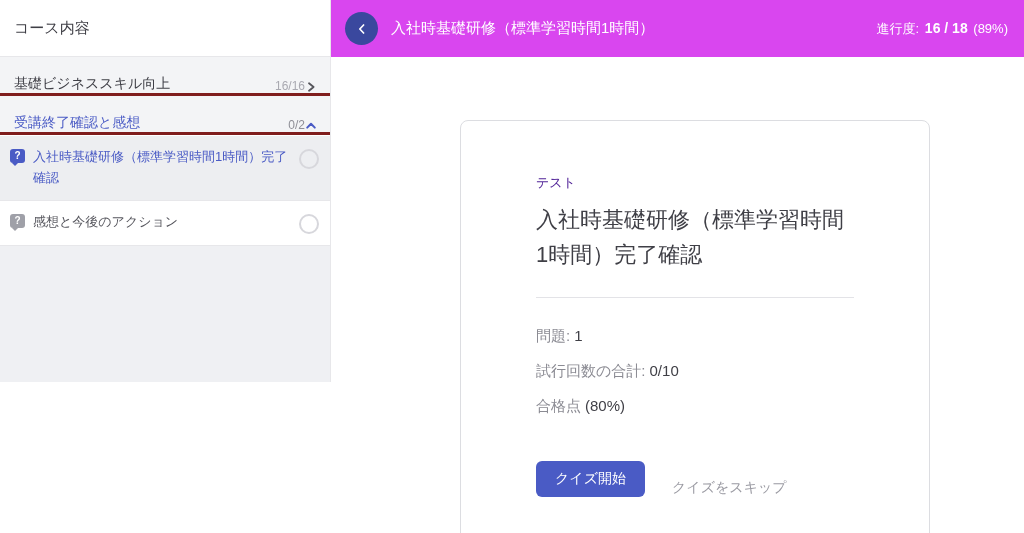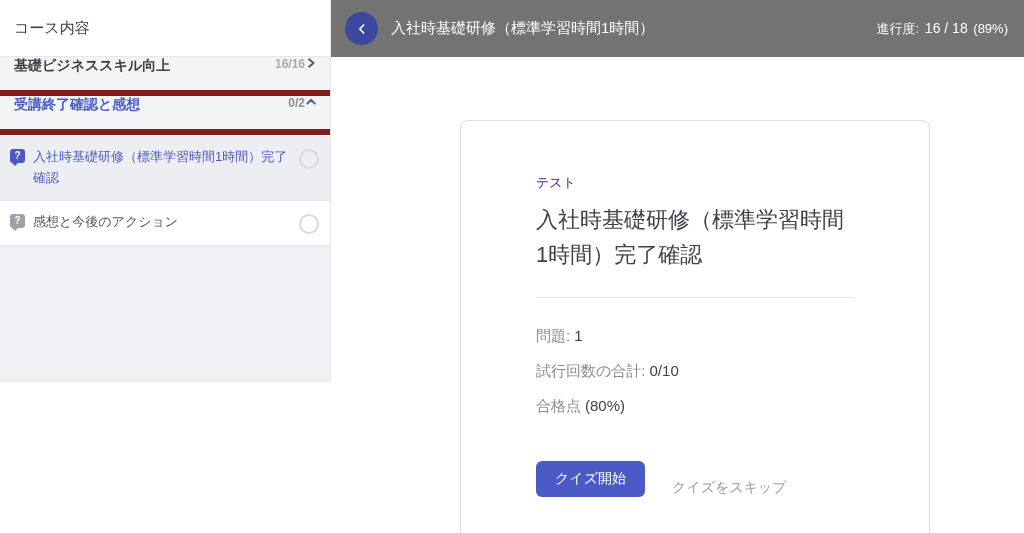--- a/index.html
+++ b/index.html
@@ -20,25 +20,24 @@
   }
   .sidebar-header {
     height: 57px; background: #ffffff;
     border-bottom: 1px solid #e7e7ea;
     display: flex; align-items: center;
     padding-left: 14px;
     font-size: 15px; color: #3f3f46;
   }
   .section-row {
     height: 39px; background: #f3f4f6;
-    border-bottom: 6px solid #7f1d1d;
-    display: flex; align-items: flex-start;
+    border-bottom: 3px solid #7f1d1d;
+    display: flex; align-items: flex-end;
     padding: 0 13px 0 14px;
     cursor: pointer;
-    font-weight: bold;
   }
   .section-label { font-size: 14px; color: #3f3f46; flex: 1; white-space: nowrap; overflow: hidden; }
   .section-row.active .section-label { color: #4a5bc5; }
   .section-count { font-size: 12px; color: #a9a9b1; }
   .section-row.active .section-count { color: #8f8f97; }
   .chev { display: inline-flex; align-items: center; }
 
   .item-row {
     display: flex; align-items: flex-start;
     padding: 11px 11px 11px 10px;
@@ -67,33 +66,33 @@
   .status-circle {
     width: 20px; height: 20px; border-radius: 50%;
     border: 2px solid #d7d7dc; background: transparent;
     flex: none; margin-top: 2px;
   }
   .sidebar-rest { flex: 1; background: #eff0f3; }
 
   
   .main { flex: 1; display: flex; flex-direction: column; height: 533px; }
   .topbar {
-    height: 57px; background: #737373;
+    height: 57px; background: #d946ef;
     display: flex; align-items: center;
     padding: 0 16px 0 14px; color: #ffffff;
   }
   .back-btn {
     width: 33px; height: 33px; border-radius: 50%;
     background: #3a489e; border: none; cursor: pointer;
     display: flex; align-items: center; justify-content: center;
     flex: none;
   }
   .topbar-title { font-size: 15px; font-weight: 500; margin-left: 13px; flex: 1; white-space: nowrap; overflow: hidden; }
   .progress { font-size: 13px; white-space: nowrap; }
-  .progress .pv { font-weight: normal; font-size: 14px; margin: 0 2px; }
+  .progress .pv { font-weight: bold; font-size: 14px; margin: 0 2px; }
 
   .content { flex: 1; background: #ffffff; position: relative; overflow: hidden; }
   .card {
     position: absolute; left: 129px; top: 63px;
     width: 470px; height: 620px;
     background: #ffffff;
     border: 1px solid #dcdde1; border-radius: 8px;
     padding: 53px 75px 0 75px;
   }
   .card-type { font-size: 13px; color: #4c1d95; }

